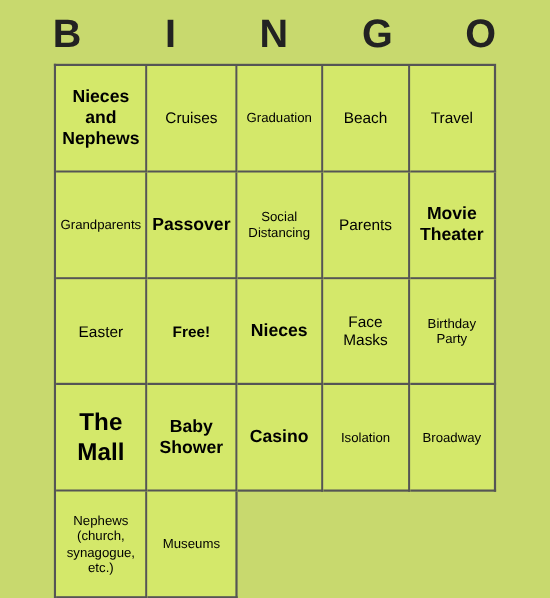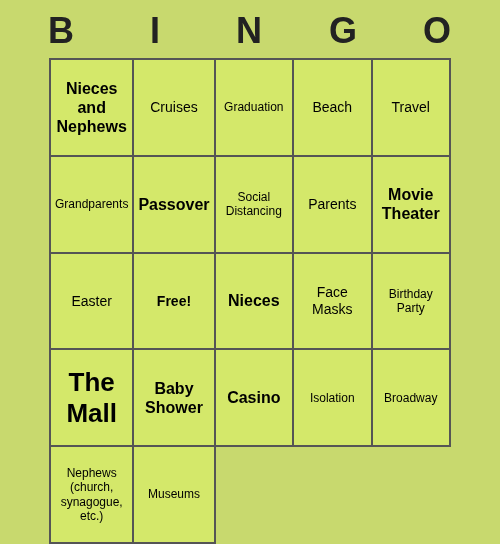--- a/index.html
+++ b/index.html
@@ -48,21 +48,21 @@
       padding: 4px;
       min-height: 88px;
     }
     .cell span {
       line-height: 1.2;
     }
     .cell.large-text span { font-size: 14px; font-weight: normal; text-align: center; }
     .cell.medium-text span { font-size: 16px; font-weight: bold; }
     .cell.small-text span { font-size: 12px; }
     .cell.free span { font-size: 14px; font-weight: bold; }
-    .cell.the-mall span { font-size: 26px; font-weight: bold; }
+    .cell.the-mall span { font-size: 22px; font-weight: bold; }
   </style>
 </head>
 <body>
 
 <div class="bingo-title">
   <span>B</span>
   <span>I</span>
   <span>N</span>
   <span>G</span>
   <span>O</span>

